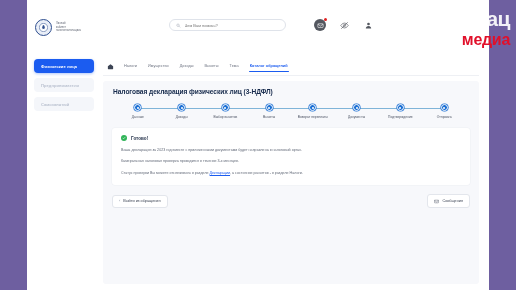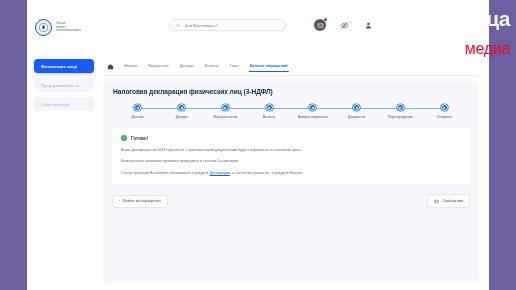--- a/index.html
+++ b/index.html
@@ -44,25 +44,25 @@
   .wm-abzac {
     font-size: 21px;
     font-weight: 700;
     color: #ffffff;
     letter-spacing: -0.5px;
     opacity: 0.92;
     display: block;
   }
   .wm-media {
     font-size: 16px;
-    font-weight: 400;
+    font-weight: 700;
     color: #e1102a;
     letter-spacing: -0.3px;
     display: block;
-    margin-top: 12px;
+    margin-top: 3px;
   }
 
   
   .header {
     position: absolute;
     left: 0;
     top: 0;
     right: 0;
     height: 55px;
     background: #ffffff;
@@ -557,15 +557,15 @@
           </svg>
           <span>Сообщения</span>
         </div>
       </div>
 
     </div>
   </div>
 </div>
 
 <div class="watermark">
-  <span class="wm-abzac">лица</span>
+  <span class="wm-abzac">абзац</span>
   <span class="wm-media">медиа</span>
 </div>
 
 </body></html>

